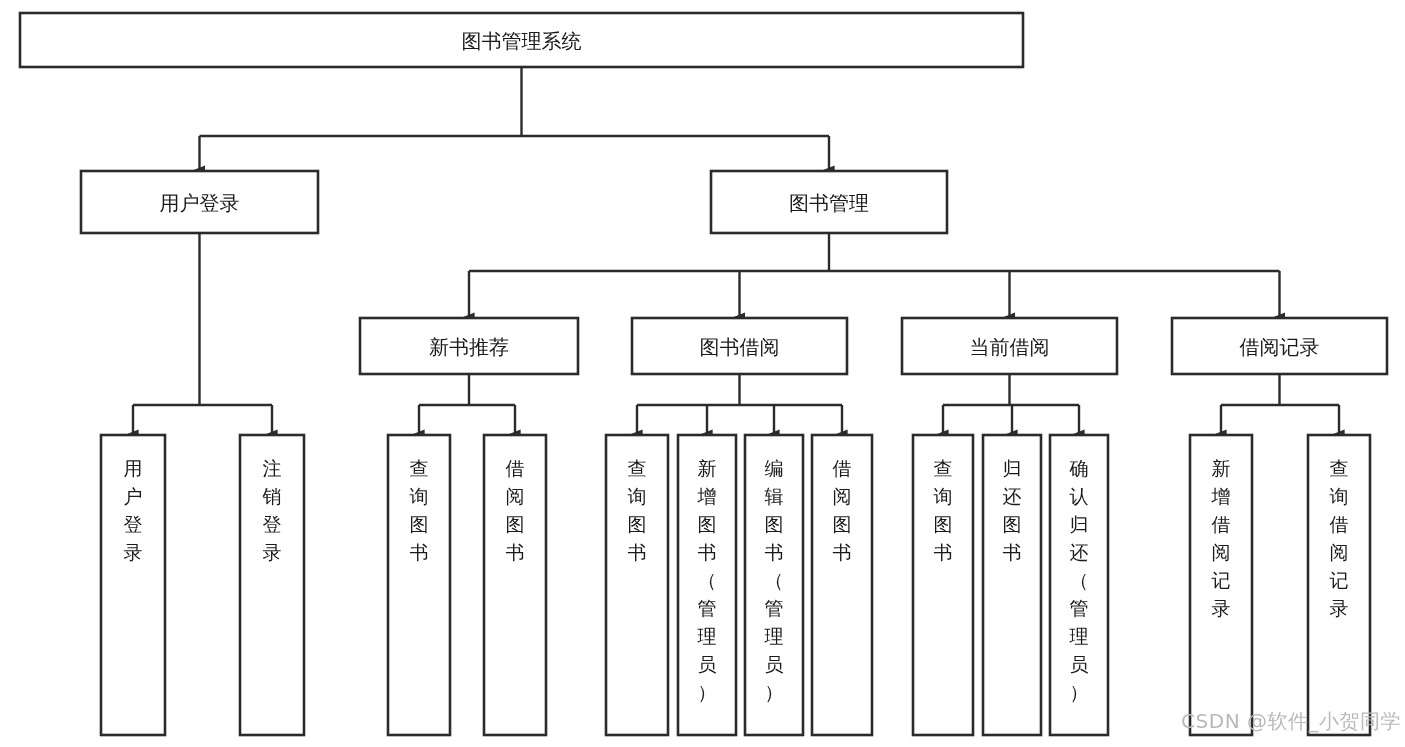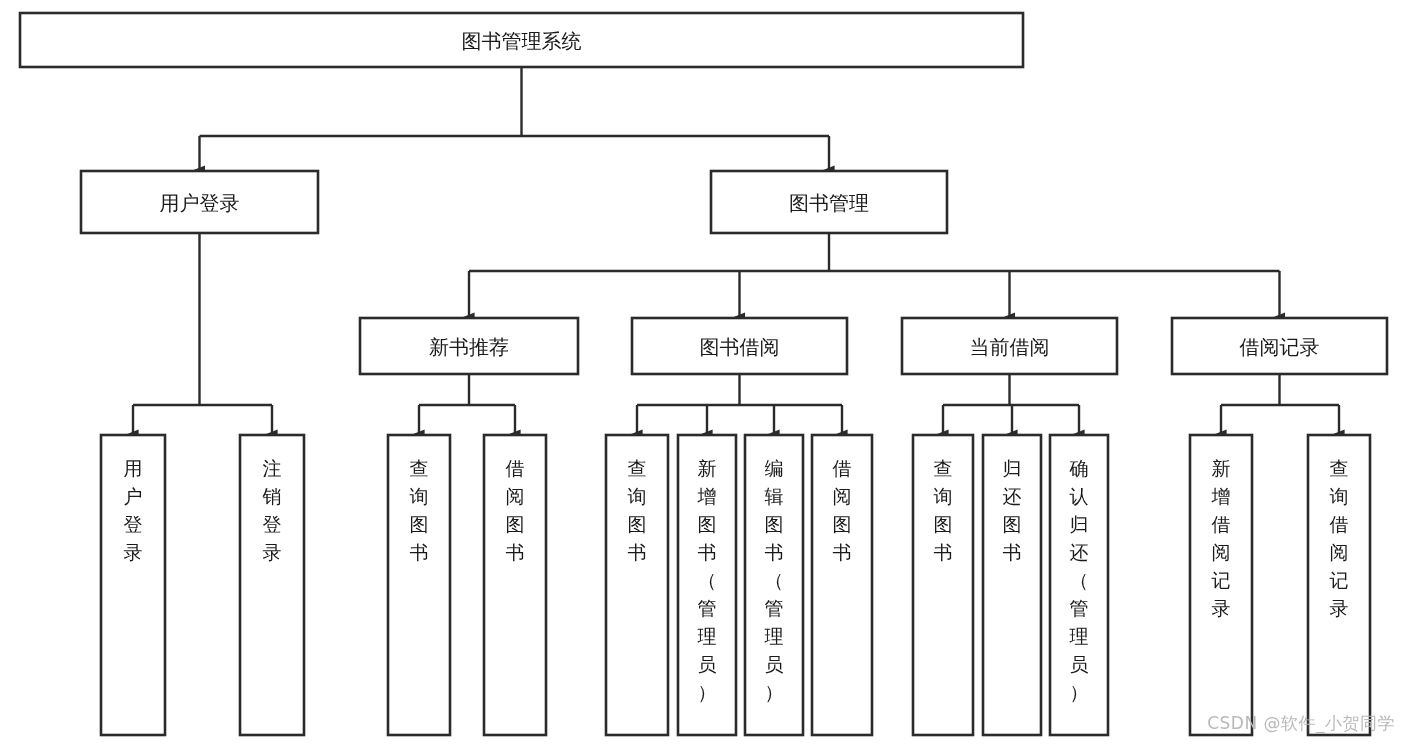--- a/index.html
+++ b/index.html
@@ -51,24 +51,24 @@
     stroke: #2b2b2b;
     stroke-width: 2.4;
     fill: none;
   }
   .arrow-head {
     fill: #2b2b2b;
     stroke: none;
   }
   .watermark {
     position: absolute;
-    right: 10px;
+    right: 4px;
     bottom: 5px;
     font-family: "DejaVu Sans", "Liberation Sans", sans-serif;
-    font-size: 17px;
+    font-size: 20px;
     color: #b9b9b9;
     letter-spacing: 0.5px;
     white-space: nowrap;
     user-select: none;
   }
 </style>
 </head>
 <body>
 
 <div id="diagram-root">

